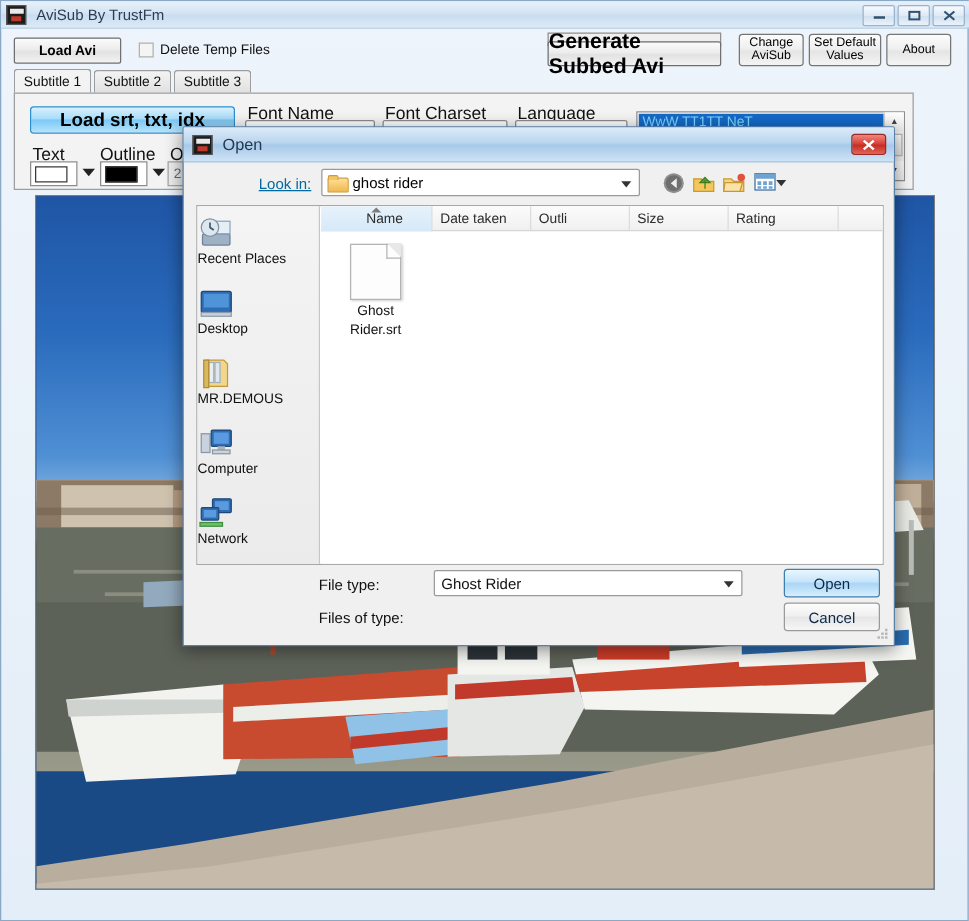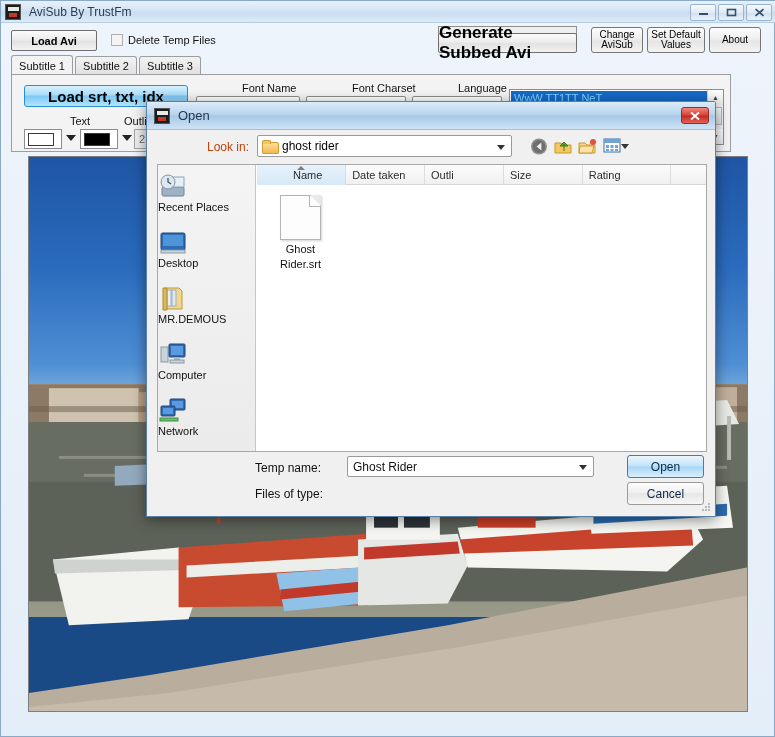--- a/index.html
+++ b/index.html
@@ -110,21 +110,21 @@
     position:absolute; left:10px; top:73px; width:720px; height:78px;
     background:#f3f3f3; border:1px solid #9d9d9d;
   }
   #btn-load-srt {
     position:absolute; left:12px; top:10px; width:164px; height:22px;
     background: linear-gradient(180deg,#d8f1fd 0%,#a8dcfa 45%,#7cc8f5 50%,#b6e4fb 100%);
     border:1px solid #2a8fd0; border-radius:3px;
     font-weight:bold; font-size:15px; color:#000;
     display:flex; align-items:center; justify-content:center;
   }
-  .fieldlabel { position:absolute; font-size:11px; color:#111;margin-left:44px; }
+  .fieldlabel { position:absolute; font-size:14px; color:#111; }
   .combo {
     position:absolute; height:20px; background:#fff;
     border:1px solid #8d8d8d; border-radius:2px;
     display:flex; align-items:center; padding-left:4px;
     font-size:11px; color:#111;
   }
   .swatch-combo {
     position:absolute; height:20px; width:38px; background:#fff;
     border:1px solid #8d8d8d;
   }
@@ -198,21 +198,21 @@
   }
   #dlg-icon:before{ content:""; position:absolute; left:2px; top:2px; width:11px; height:4px; background:#e9e9e9;}
   #dlg-icon:after { content:""; position:absolute; left:3px; top:8px; width:8px; height:4px; background:#c0392b;}
   #dlg-title-text { margin-left:8px; font-size:13px; color:#25384d; }
   #dlg-close {
     position:absolute; right:6px; top:5px; width:28px; height:17px;
     background: linear-gradient(180deg,#f0877e 0%,#d9443a 45%,#c42e24 55%,#e26257 100%);
     border:1px solid #9c2a22; border-radius:3px;
     color:#fff; font-size:11px; display:flex; align-items:center; justify-content:center;
   }
-  #lookin-label { position:absolute; left:60px; top:38px; font-size:12px; color:#c2410c; }
+  #lookin-label { position:absolute; left:60px; top:38px; font-size:12px; color:#0369a1;text-decoration:underline; }
   #lookin-combo {
     position:absolute; left:110px; top:33px; width:255px; height:22px;
     background:#fff; border:1px solid #9a9a9a; border-radius:2px;
     display:flex; align-items:center; padding-left:4px; gap:5px; font-size:12px;
   }
   .folder-ico { width:15px; height:12px; position:relative; flex:none; }
   .folder-ico:before{content:"";position:absolute;left:0;top:2px;width:15px;height:10px;background:linear-gradient(180deg,#ffdf93,#f0b854);border:1px solid #d09a34;border-radius:1px 2px 1px 1px;}
   .folder-ico:after{content:"";position:absolute;left:0;top:0;width:7px;height:3px;background:#f3c463;border:1px solid #d09a34;border-bottom:none;border-radius:2px 2px 0 0;}
   #lookin-combo .arrow2 {
     position:absolute; right:6px; top:9px; width:0;height:0;
@@ -624,21 +624,21 @@
         </div>
 
         <div id="file-item">
           <span class="srt-doc"></span>
           <span class="fname">Ghost</span>
           <span class="fname">Rider.srt</span>
         </div>
       </div>
     </div>
 
-    <div class="dlg-row-label" style="left:108px; top:359px;">Temp name:</div>
+    <div class="dlg-row-label" style="left:108px; top:359px;">File type:</div>
     <div class="dlg-combo" style="left:200px; top:354px; width:247px; background:#fff;">
       <span>Ghost Rider</span>
       <span class="arrow3"></span>
     </div>
 
     <div class="dlg-row-label" style="left:108px; top:385px;">Files of type:</div>
 
     <div class="dlg-btn" id="btn-open" style="left:480px; top:353px;">Open</div>
     <div class="dlg-btn" id="btn-cancel" style="left:480px; top:380px;">Cancel</div>
 

